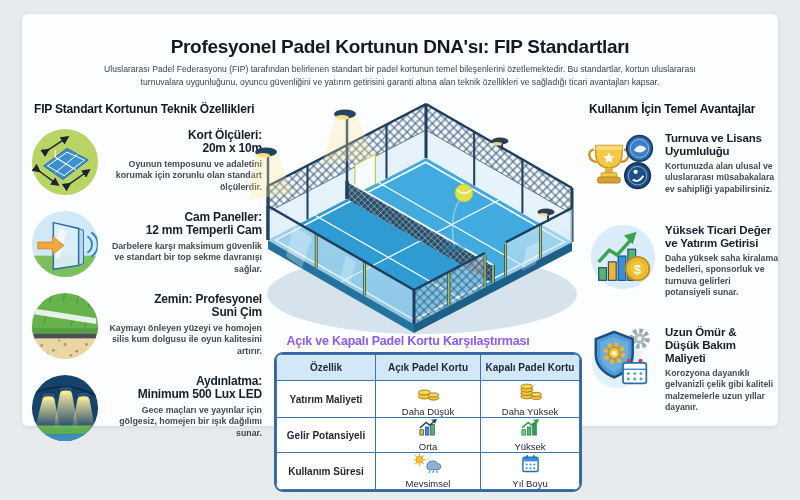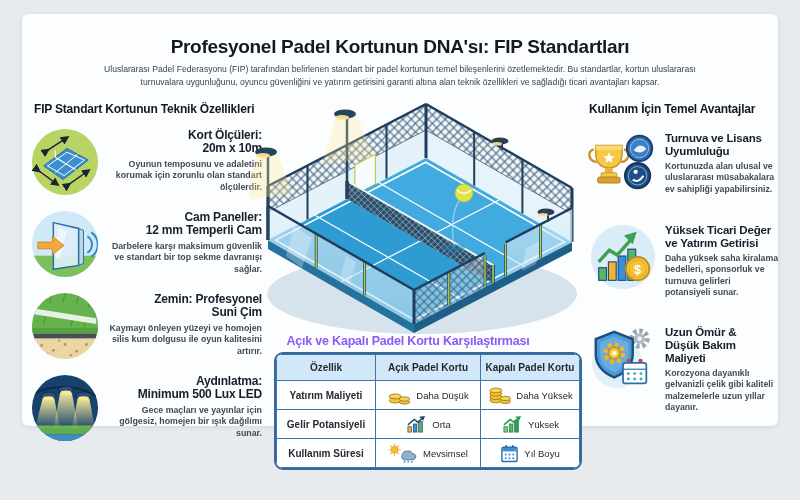--- a/index.html
+++ b/index.html
@@ -21,21 +21,21 @@
   .adv-item .item-desc{font-size:8.7px;}
   .adv-1{top:116px}.adv-2{top:208px}.adv-3{top:310px}
   .court-wrap{position:absolute;left:228px;top:84px;width:330px;height:242px;}
   .table-title{position:absolute;left:230px;top:320px;width:312px;text-align:center;font-size:12.5px;font-weight:bold;color:#8b5cf6;letter-spacing:-.2px;}
   .cmp-wrap{position:absolute;left:252px;top:338px;width:304px;border:2px solid #35689f;border-radius:9px;overflow:hidden;background:#fff;}
   table.cmp{width:100%;border-collapse:collapse;}
   .cmp th,.cmp td{border:1.5px solid #3f74ab;padding:0;}
   .cmp th{height:25px;background:#d2e7f7;font-size:10px;font-weight:bold;color:#1b2733;}
   .cmp td{height:28px;font-size:9.5px;color:#222a33;}
   .cmp td.feat{font-weight:bold;text-align:center;font-size:10px;}
-  .cellflex{display:flex;align-items:center;justify-content:center;gap:5px;}
+  .cellflex{display:flex;align-items:center;justify-content:center;gap:5px;flex-direction:column;}
   .c0{width:98px}.c1{width:104px}.c2{width:98px}
   svg{display:block;}
 </style>
 </head>
 <body>
 
 <div class="card">
 
   <div class="main-title">Profesyonel Padel Kortunun DNA'sı: FIP Standartları</div>
   <div class="subtitle">Uluslararası Padel Federasyonu (FIP) tarafından belirlenen standart bir padel kortunun temel bileşenlerini özetlemektedir. Bu standartlar, kortun uluslararası turnuvalara uygunluğunu, oyuncu güvenliğini ve yatırım getirisini garanti altına alan teknik özellikleri ve sağladığı ticari avantajları kapsar.</div>

